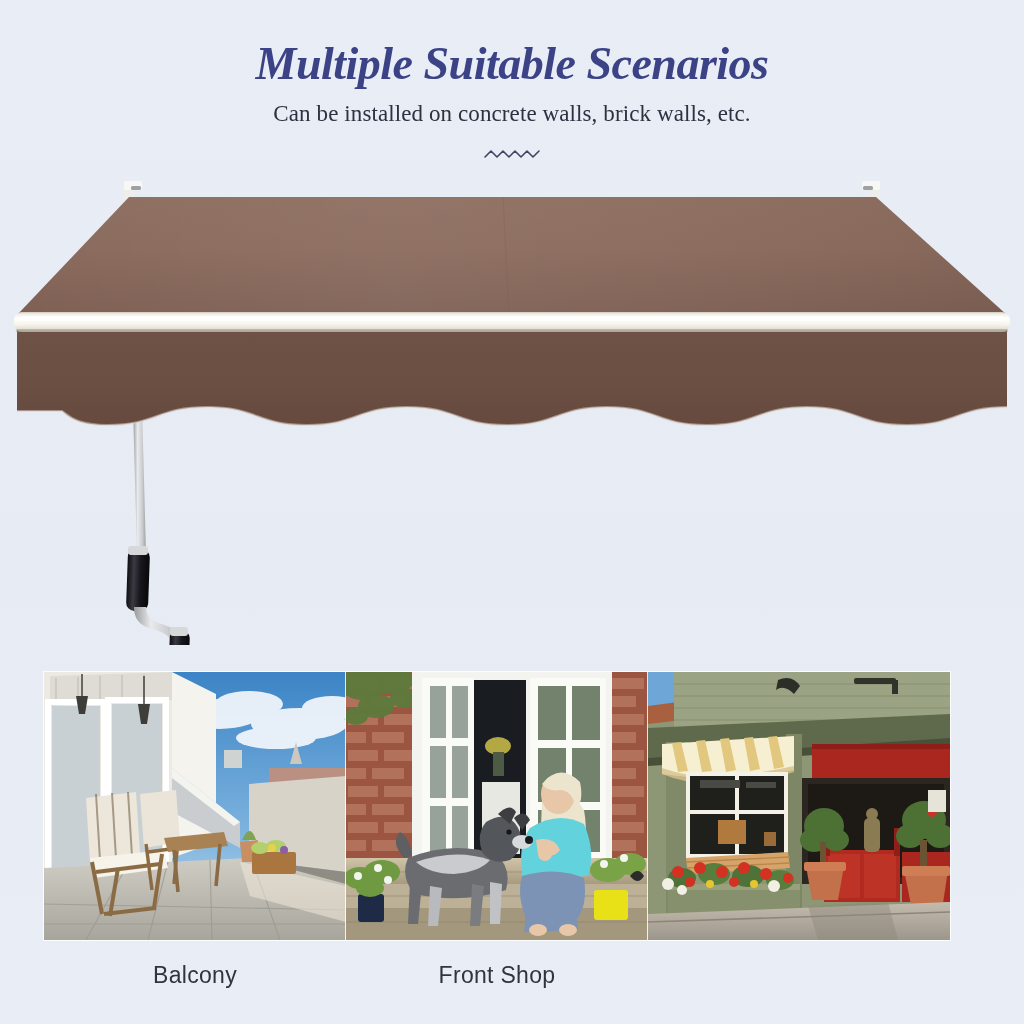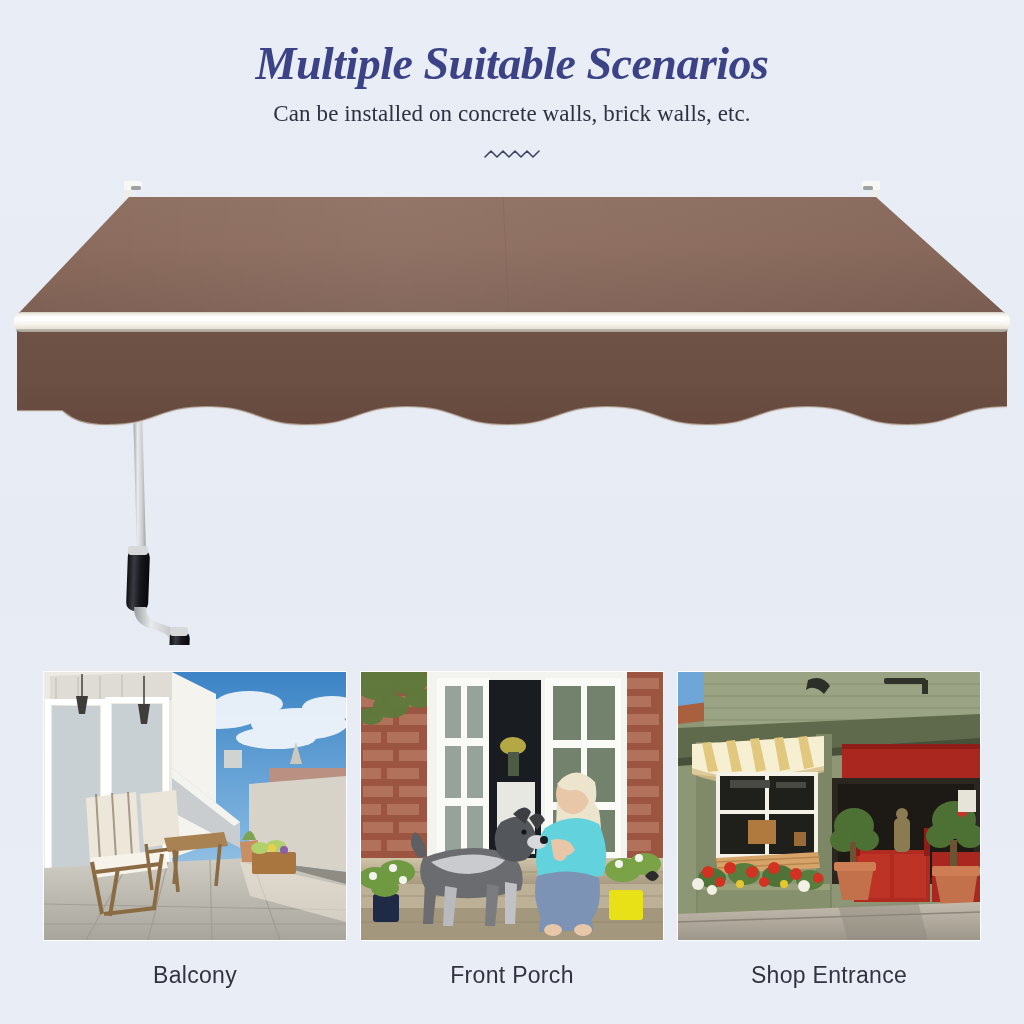--- a/index.html
+++ b/index.html
@@ -70,21 +70,20 @@
     height: 470px;
   }
 
   
   .gallery {
     position: absolute;
     left: 44px;
     top: 672px;
     width: 936px;
     display: flex;
-    gap: 15px;
   }
   .gallery-item {
     width: 302px;
   }
   .photo {
     position: relative;
     width: 302px;
     height: 268px;
     overflow: hidden;
     background: #cfd6e2;
@@ -490,21 +489,21 @@
                 <ellipse cx="284" cy="192" rx="16" ry="11"></ellipse>
               </g>
             <g fill="#f2f4ee">
                 <circle cx="258" cy="192" r="4"></circle>
                 <circle cx="278" cy="186" r="4"></circle>
               </g>
             <path d="M284 204 q8 -10 14 0 q-6 10 -14 0 Z" fill="#2b2b2b"></path>
           </g>
         </svg>
       </div>
-      <div class="caption">Front Porch</div>
+      <div class="caption">Front Shop</div>
     </div>
 
     <div class="gallery-item">
       <div class="photo">
         <svg viewBox="0 0 302 268">
           <defs>
             <linearGradient id="shopGround" x1="0" y1="0" x2="0" y2="1">
               <stop offset="0%" stop-color="#c3bcae"></stop>
               <stop offset="100%" stop-color="#9d968a"></stop>
             </linearGradient>
@@ -641,17 +640,16 @@
             <rect x="254" y="194" width="48" height="10" rx="2" fill="#cf7d54"></rect>
           </g>
 
           <path d="M0 242 L302 230 L302 268 L0 268 Z" fill="url(#shopGround)"></path>
           <path d="M0 250 L302 240" stroke="#8c857a" stroke-width="1.6"></path>
           <path d="M160 234 L240 230 L250 268 L170 268 Z" fill="#8f887c" opacity="0.45"></path>
 
           <rect x="280" y="118" width="18" height="22" fill="#e6e4d8"></rect>
         </svg>
       </div>
-      <div class="caption">Shop Entrance</div>
     </div>
 
   </div>
 </div>
 
 </body></html>

